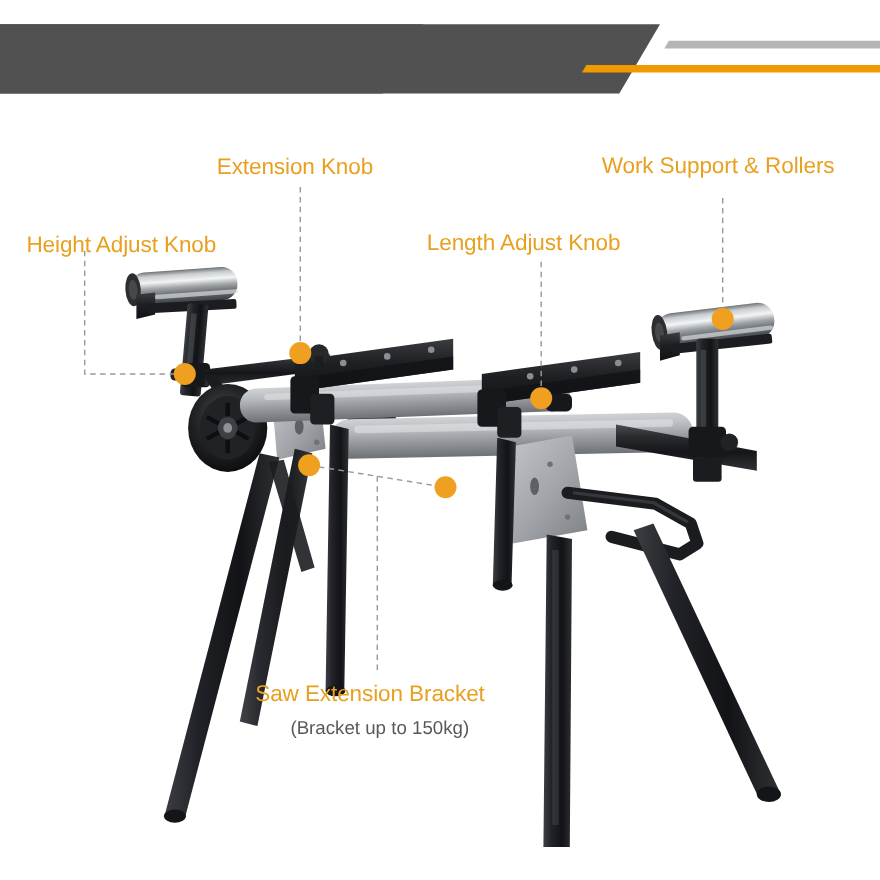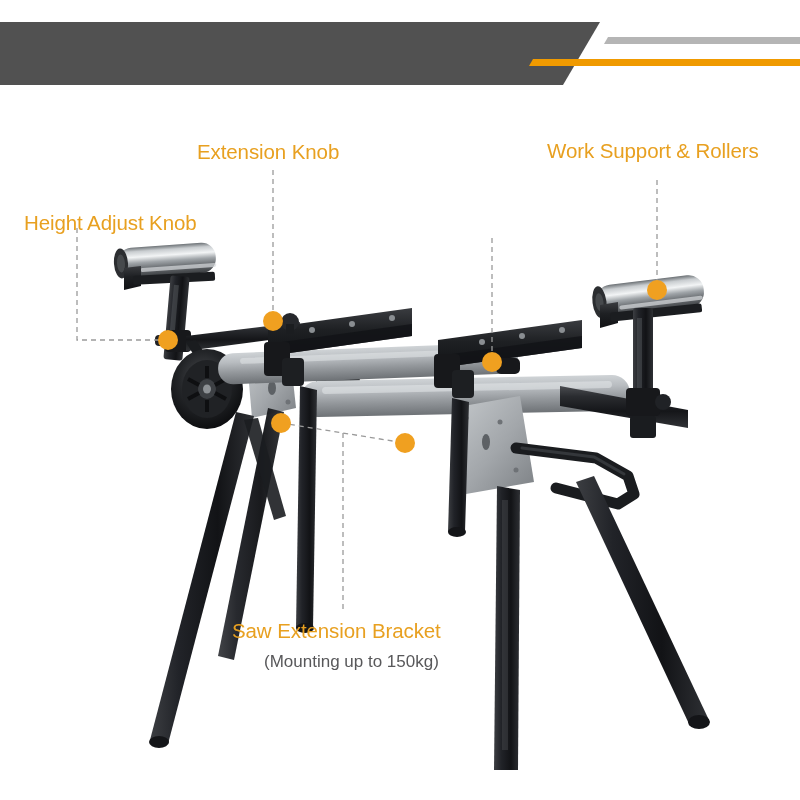--- a/index.html
+++ b/index.html
@@ -288,20 +288,21 @@
       <circle cx="657" cy="290" r="10" fill="#f0a020"></circle>
       <circle cx="281" cy="423" r="10" fill="#f0a020"></circle>
       <circle cx="405" cy="443" r="10" fill="#f0a020"></circle>
     </g>
   </svg>
 
   <div class="callout-label" id="label-height-adjust-knob">Height Adjust Knob</div>
 
   <div class="callout-label" id="label-extension-rail">Extension Knob</div>
 
+  <div class="callout-label" id="label-length-adjust-knob">Length Adjust Knob</div>
 
   <div class="callout-label" id="label-work-support">Work Support &amp; Rollers</div>
 
   <div class="callout-label" id="label-saw-bracket">Saw Extension Bracket</div>
 
-  <div class="callout-sublabel" id="label-saw-bracket-sub">(Mounting up to 150kg)</div>
+  <div class="callout-sublabel" id="label-saw-bracket-sub">(Bracket up to 150kg)</div>
 
 </div>
 
 </body></html>

